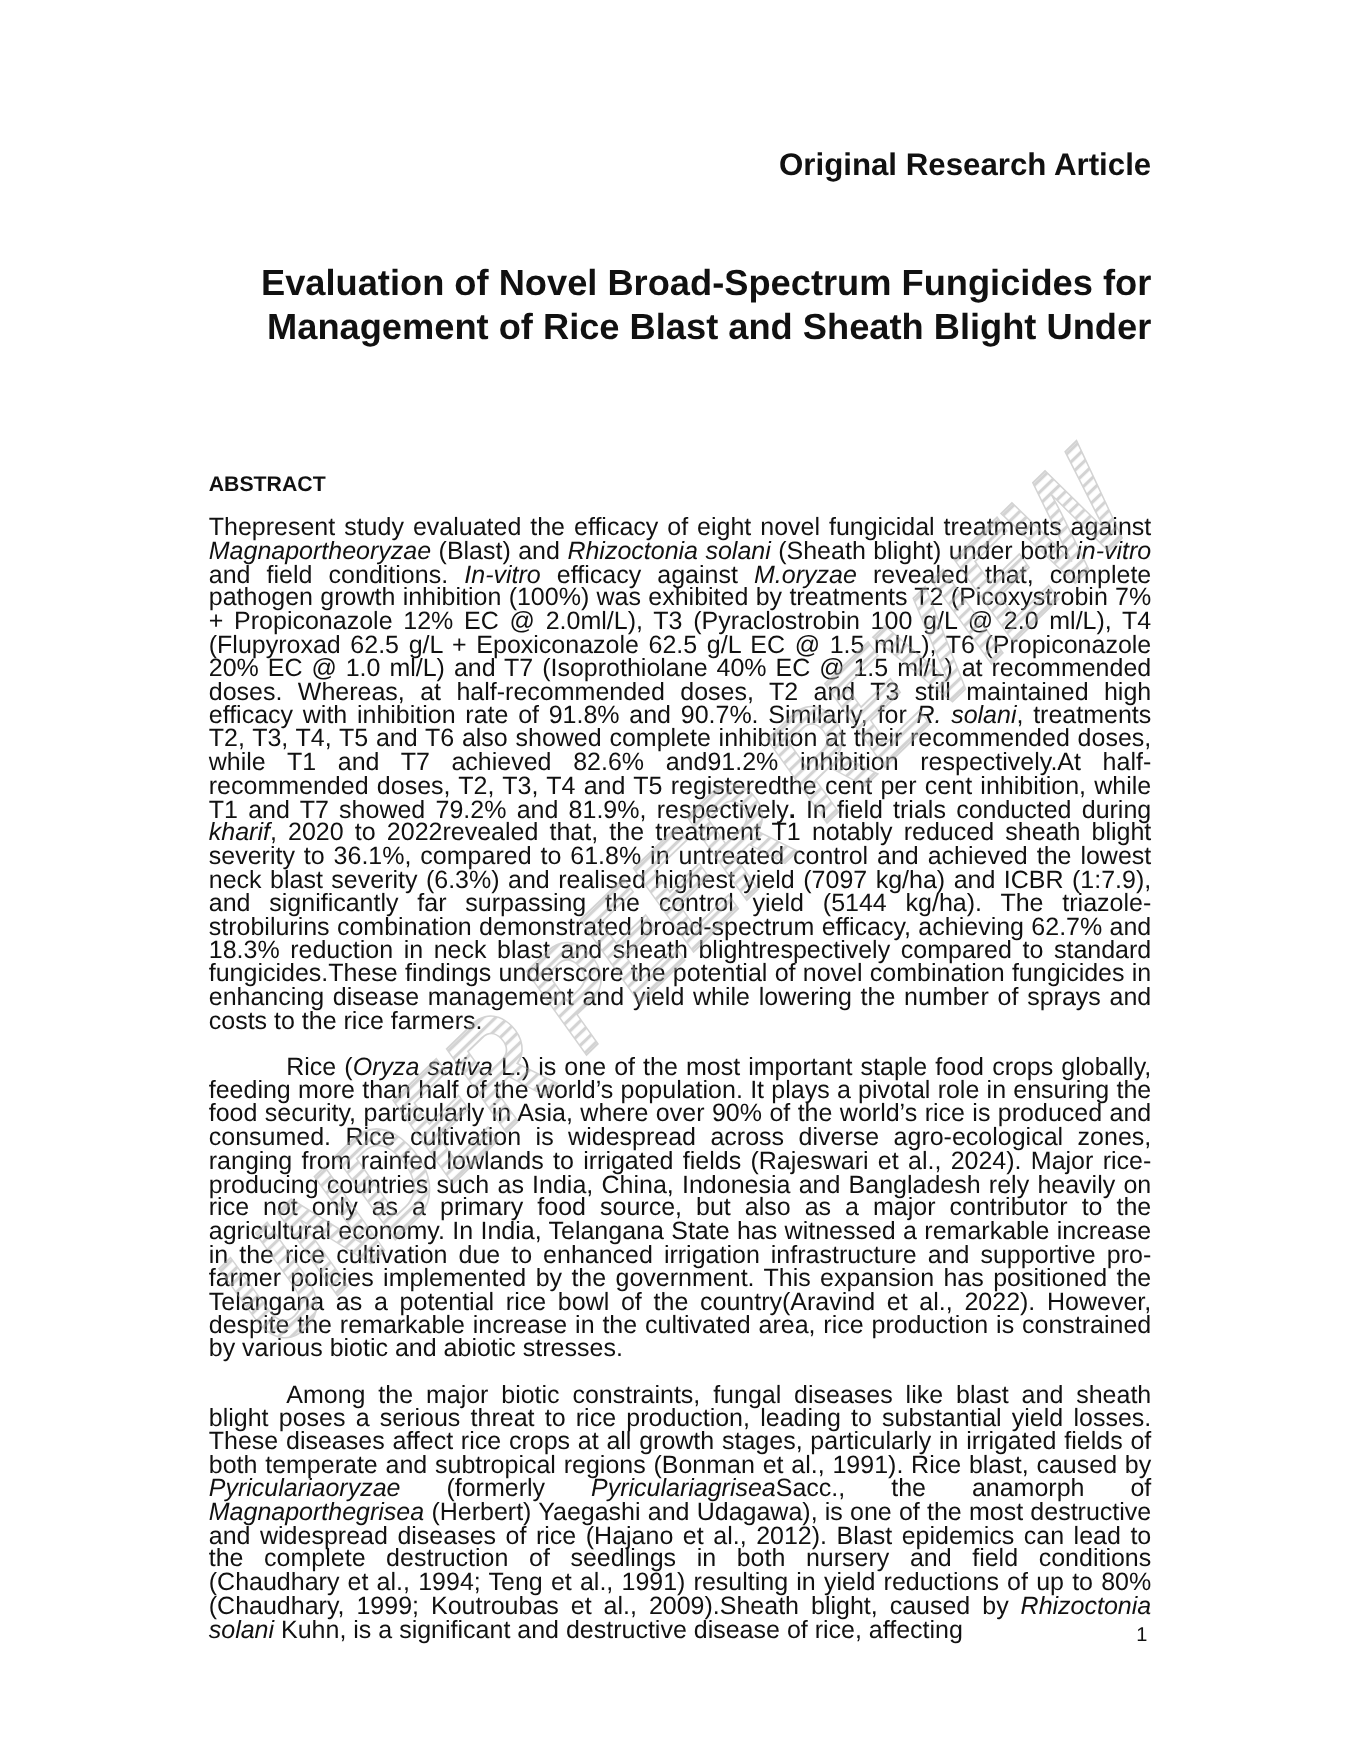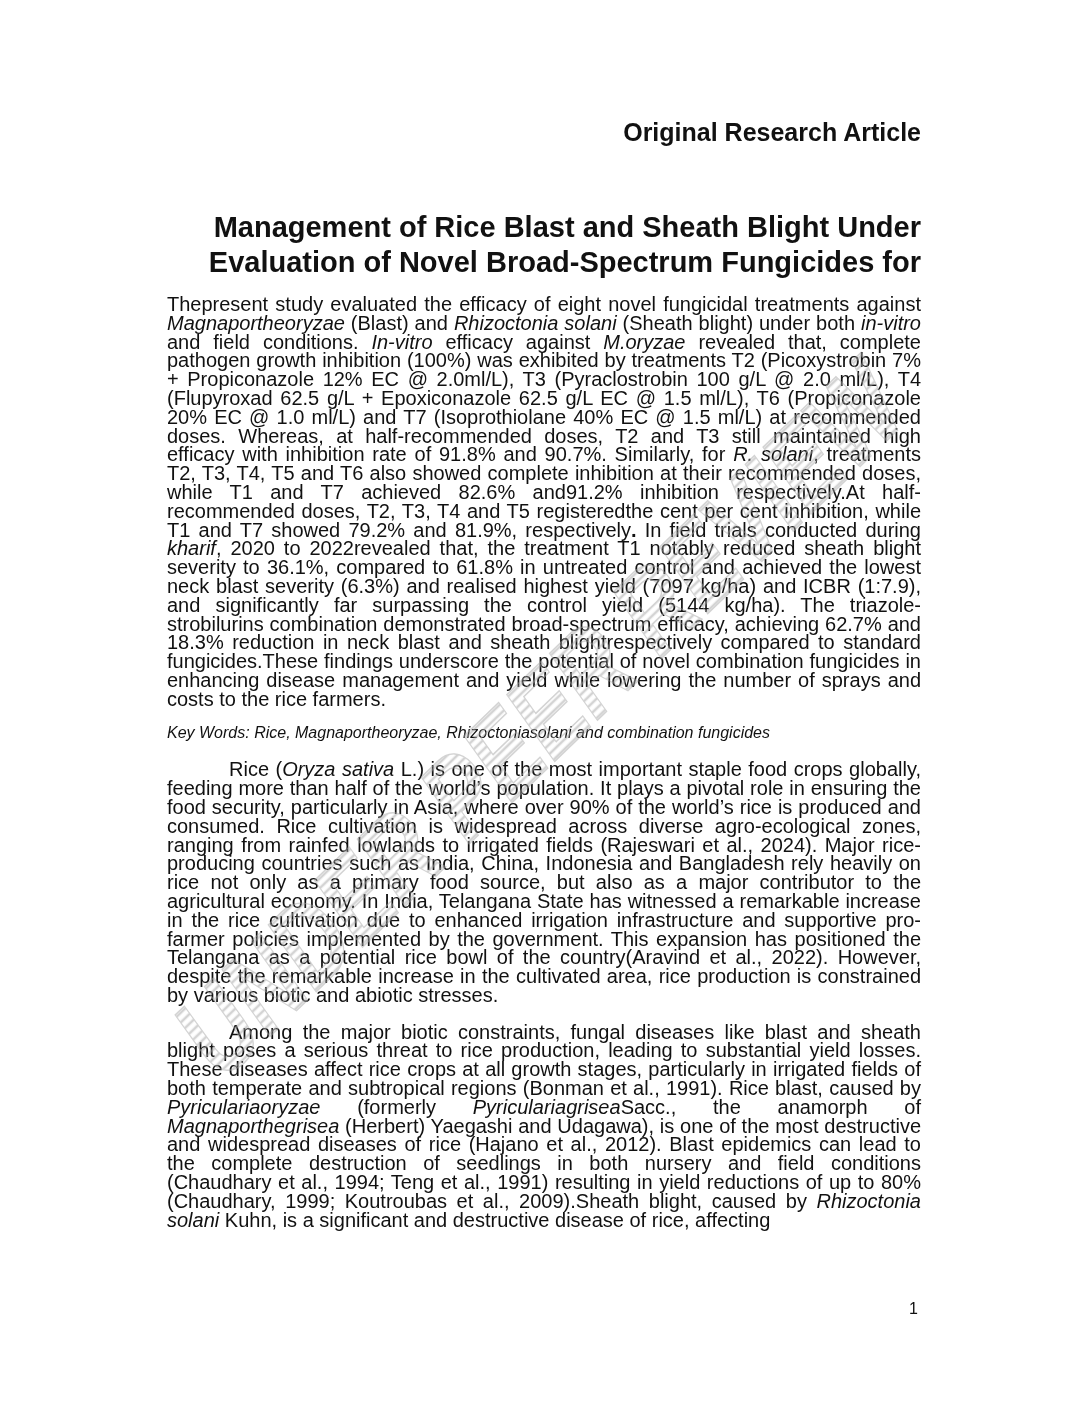--- a/index.html
+++ b/index.html
@@ -75,28 +75,28 @@
   }
 </style>
 </head>
 <body>
 
 <div class="page">
   <div class="content">
     <div class="article-type">Original Research Article</div>
 
     <h1 class="paper-title">
+      <span class="title-line"><span>Evaluation of Novel Broad-Spectrum Fungicides for</span></span>
       <span class="title-line"><span>Management of Rice Blast and Sheath Blight Under</span></span>
-      <span class="title-line"><span>Evaluation of Novel Broad-Spectrum Fungicides for</span></span>
     </h1>
 
+    <h2 class="section-heading abstract-heading">ABSTRACT</h2>
 
     <p class="body-text abstract-body"><span>Thepresent study evaluated the efficacy of eight novel fungicidal treatments against </span><i>Magnaportheoryzae</i><span> (Blast) and </span><i>Rhizoctonia solani</i><span> (Sheath blight) under both </span><i>in-vitro</i><span> and field conditions. </span><i>In-vitro</i><span> efficacy against </span><i>M.oryzae</i><span> revealed that, complete pathogen growth inhibition (100%) was exhibited by treatments T2 (Picoxystrobin 7% + Propiconazole 12% EC @ 2.0ml/L), T3 (Pyraclostrobin 100 g/L @ 2.0 ml/L), T4 (Flupyroxad 62.5 g/L + Epoxiconazole 62.5 g/L EC @ 1.5 ml/L), T6 (Propiconazole 20% EC @ 1.0 ml/L) and T7 (Isoprothiolane 40% EC @ 1.5 ml/L) at recommended doses. Whereas, at half-recommended doses, T2 and T3 still maintained high efficacy with inhibition rate of 91.8% and 90.7%. Similarly, for </span><i>R. solani</i><span>, treatments T2, T3, T4, T5 and T6 also showed complete inhibition at their recommended doses, while T1 and T7 achieved 82.6% and91.2% inhibition respectively.At half-recommended doses, T2, T3, T4 and T5 registeredthe cent per cent inhibition, while T1 and T7 showed 79.2% and 81.9%, respectively</span><span style="font-weight: bold;">.</span><span> In field trials conducted during </span><i>kharif</i><span>, 2020 to 2022revealed that, the treatment T1 notably reduced sheath blight severity to 36.1%, compared to 61.8% in untreated control and achieved the lowest neck blast severity (6.3%) and realised highest yield (7097 kg/ha) and ICBR (1:7.9), and significantly far surpassing the control yield (5144 kg/ha). The triazole-strobilurins combination demonstrated broad-spectrum efficacy, achieving 62.7% and 18.3% reduction in neck blast and sheath blightrespectively compared to standard fungicides.These findings underscore the potential of novel combination fungicides in enhancing disease management and yield while lowering the number of sprays and costs to the rice farmers.</span></p>
 
-    <p class="keywords"><i>Key Words: Rice, Magnaportheoryzae, Rhizoctoniasolani and combination fungicides</i></p>
 
 
     <p class="body-text intro-para"><span>Rice (</span><i>Oryza sativa</i><span> L.) is one of the most important staple food crops globally, feeding more than half of the world’s population. It plays a pivotal role in ensuring the food security, particularly in Asia, where over 90% of the world’s rice is produced and consumed. Rice cultivation is widespread across diverse agro-ecological zones, ranging from rainfed lowlands to irrigated fields (Rajeswari et al., 2024). Major rice-producing countries such as India, China, Indonesia and Bangladesh rely heavily on rice not only as a primary food source, but also as a major contributor to the agricultural economy. In India, Telangana State has witnessed a remarkable increase in the rice cultivation due to enhanced irrigation infrastructure and supportive pro-farmer policies implemented by the government. This expansion has positioned the Telangana as a potential rice bowl of the country(Aravind et al., 2022). However, despite the remarkable increase in the cultivated area, rice production is constrained by various biotic and abiotic stresses.</span></p>
 
     <p class="body-text intro-para"><span>Among the major biotic constraints, fungal diseases like blast and sheath blight poses a serious threat to rice production, leading to substantial yield losses. These diseases affect rice crops at all growth stages, particularly in irrigated fields of both temperate and subtropical regions (Bonman et al., 1991). Rice blast, caused by </span><i>Pyriculariaoryzae</i><span> (formerly </span><i>Pyriculariagrisea</i><span>Sacc., the anamorph of </span><i>Magnaporthegrisea</i><span> (Herbert) Yaegashi and Udagawa), is one of the most destructive and widespread diseases of rice (Hajano et al., 2012). Blast epidemics can lead to the complete destruction of seedlings in both nursery and field conditions (Chaudhary et al., 1994; Teng et al., 1991) resulting in yield reductions of up to 80% (Chaudhary, 1999; Koutroubas et al., 2009).Sheath blight, caused by </span><i>Rhizoctonia solani</i><span> Kuhn, is a significant and destructive disease of rice, affecting</span></p>
   </div>
 
   <svg class="watermark" width="1088" height="1408" viewBox="0 0 1088 1408" aria-hidden="true">
     <defs>
       <pattern id="wmhatch" patternUnits="userSpaceOnUse" width="7" height="7">

